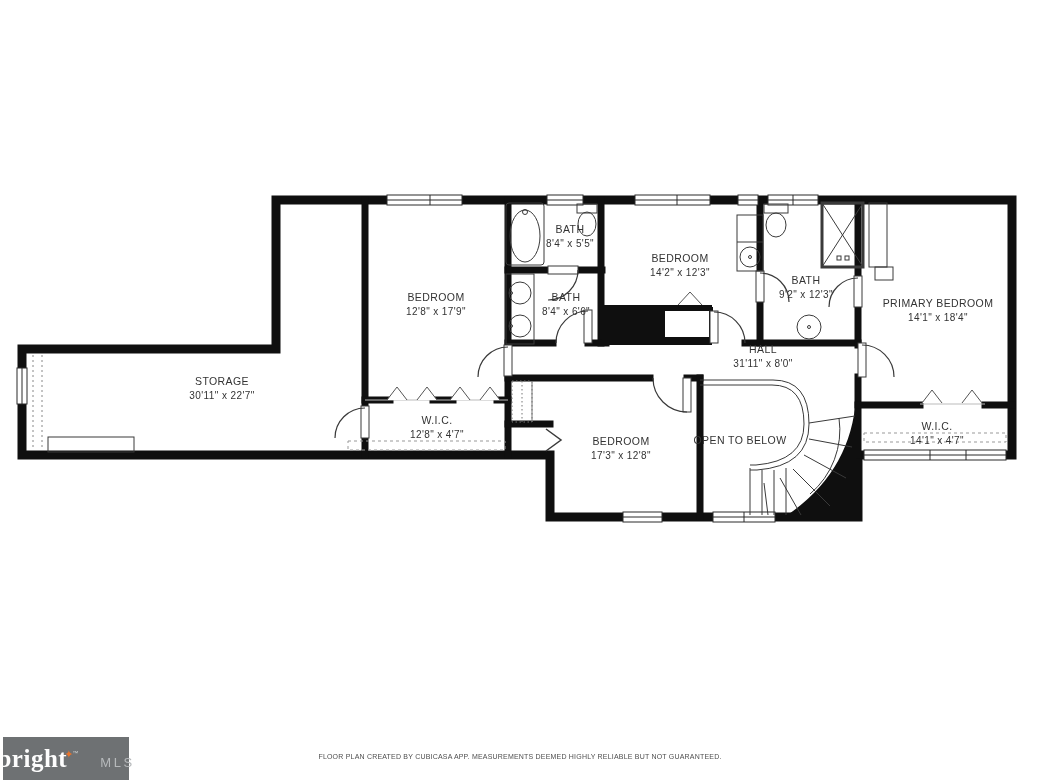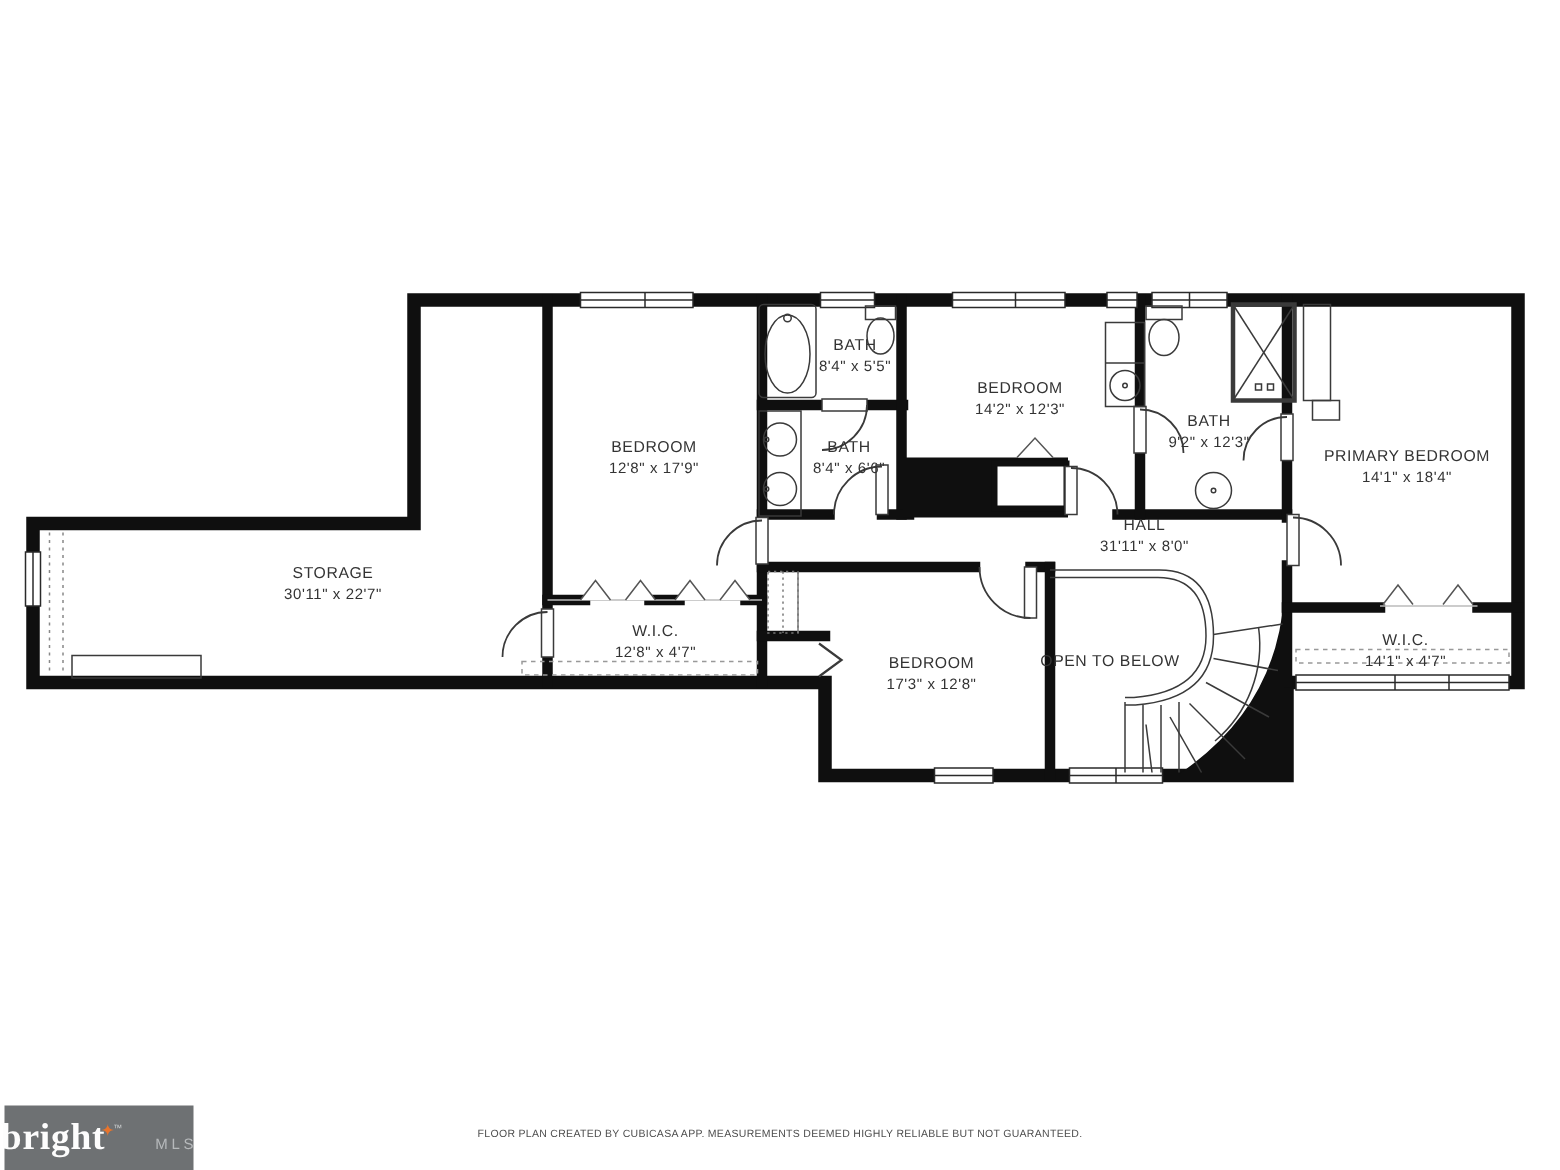--- a/index.html
+++ b/index.html
@@ -7,21 +7,21 @@
   .plan-wrap{position:absolute;left:0;top:0;width:1040px;height:735px;}
   svg{display:block;}
   svg text{font-family:"Liberation Sans",sans-serif;fill:#333;letter-spacing:.4px;}
   .room-name{font-size:10.5px;}
   .room-dims{font-size:10px;}
   .footer-logo{position:absolute;left:3px;top:737px;width:126px;height:43px;background:#6e7173;display:flex;align-items:center;justify-content:center;}
   .logo-inner{position:relative;white-space:nowrap;line-height:1;}
   .brand{font-family:"Liberation Serif",serif;font-weight:bold;color:#fdfdfd;font-size:25px;letter-spacing:.5px;}
   .star{color:#e8742c;font-size:11px;position:relative;top:-9px;left:-3px;}
   .tm{color:#cfd2d3;font-size:6px;position:relative;top:-12px;left:-4px;}
-  .mls{color:#b6b9bb;font-size:10px;letter-spacing:2.5px;margin-left:18px;}
+  .mls{color:#b6b9bb;font-size:13px;letter-spacing:2.5px;margin-left:18px;}
   .disclaimer{position:absolute;left:0;top:753px;width:1040px;text-align:center;font-size:7px;color:#4e4e4e;letter-spacing:.2px;}
 </style>
 </head>
 <body>
 
 <div class="plan-wrap">
 <svg width="1040" height="735" viewBox="0 0 1040 735">
 
   <path d="M 276,200 L 1012,200 L 1012,455 L 858,455 L 858,517 L 550,517 L 550,455 L 22,455 L 22,349 L 276,349 Z" fill="#ffffff" stroke="#0f0f0f" stroke-width="9" stroke-linejoin="miter"></path>
 

